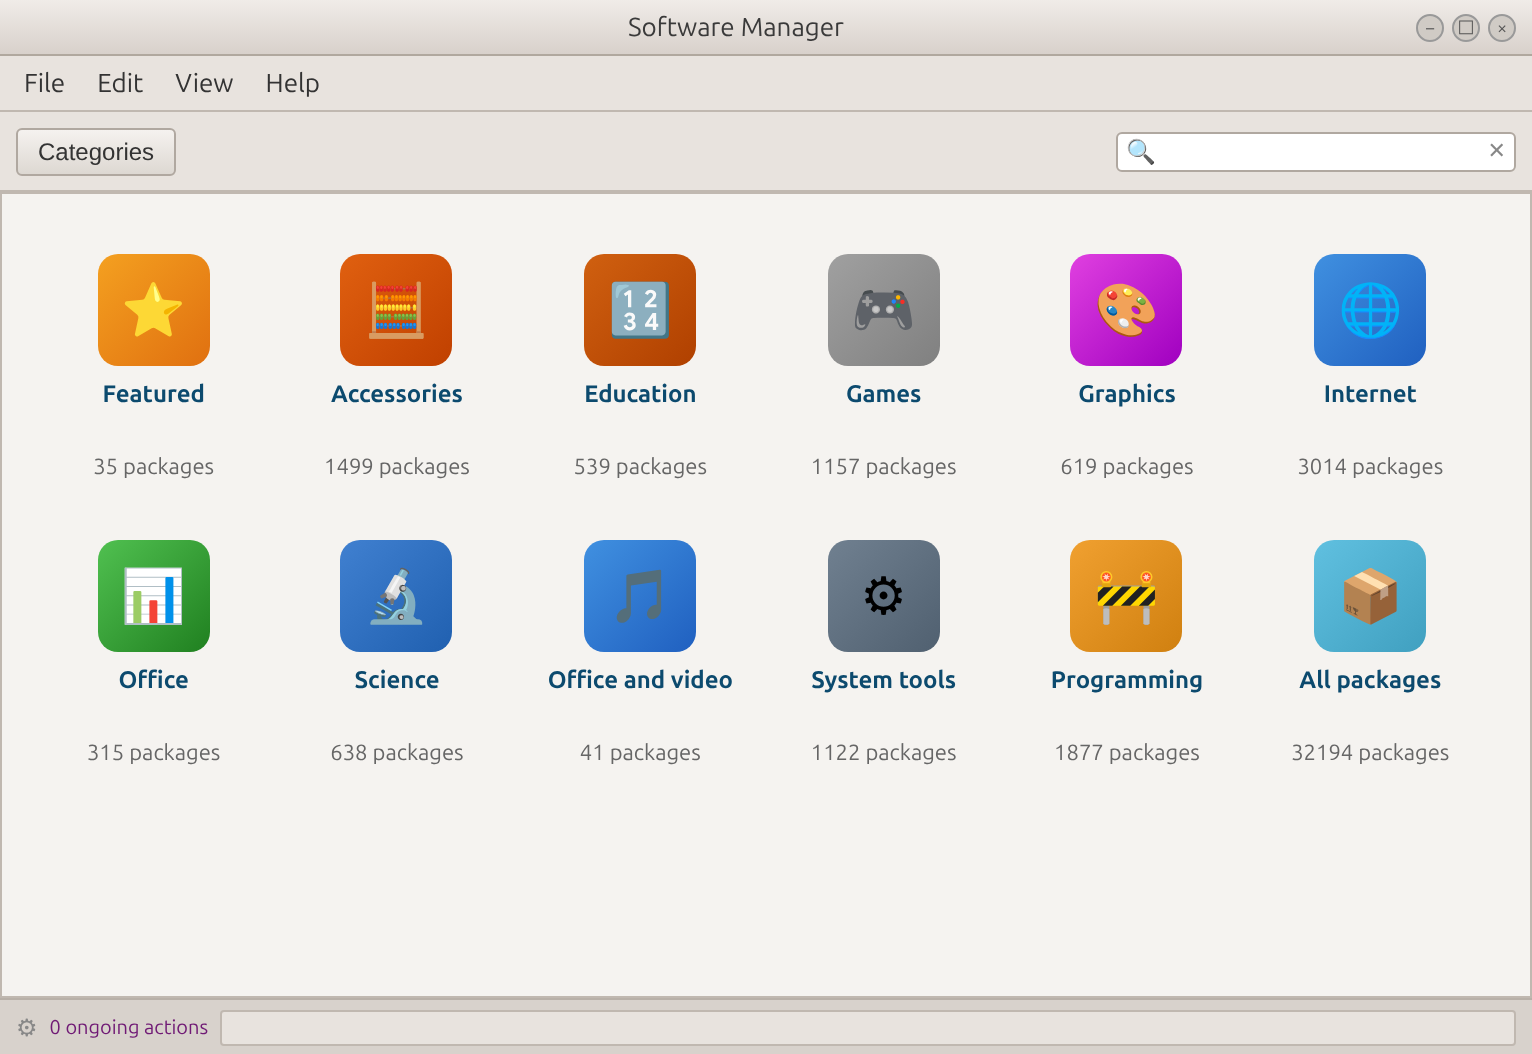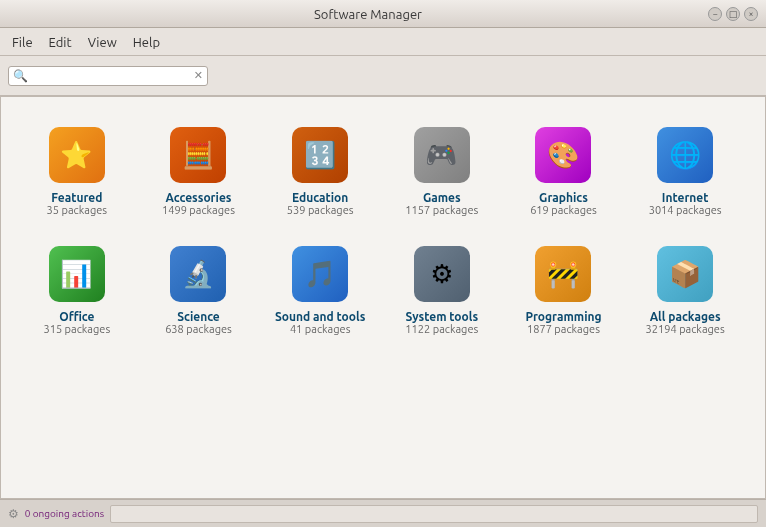--- a/index.html
+++ b/index.html
@@ -147,20 +147,21 @@
     .category-name {
       font-size: 12px;
       font-weight: bold;
       color: #0c4a6e;
       text-align: center;
     }
     .category-count {
       font-size: 11px;
       color: #666;
       text-align: center;
+      margin-top: 24px;
     }
     
     .statusbar {
       background: #d8d2cc;
       height: 28px;
       display: flex;
       align-items: center;
       padding: 0 8px;
       border-top: 1px solid #b8b0a8;
       flex-shrink: 0;
@@ -207,20 +208,21 @@
 </div>
 
 <div class="menubar">
   <div id="menu-file" class="menu-item">File</div>
   <div id="menu-edit" class="menu-item">Edit</div>
   <div id="menu-view" class="menu-item">View</div>
   <div id="menu-help" class="menu-item">Help</div>
 </div>
 
 <div class="toolbar">
+  <button class="categories-btn">Categories</button>
   <div class="search-box">
     <span class="search-icon">🔍</span>
     <input class="search-input" type="text" style="">
     <span class="clear-icon">✕</span>
   </div>
 </div>
 
 <div class="main-content">
   <div class="category-grid" id="category-grid">
 
@@ -259,21 +261,21 @@
         <div class="category-name">Office</div>
         <div class="category-count">315 packages</div>
       </div>
       <div class="category-item">
         <div class="category-icon icon-science" style="font-size: 26px;">🔬</div>
         <div class="category-name">Science</div>
         <div class="category-count">638 packages</div>
       </div>
       <div class="category-item">
         <div class="category-icon icon-sound" style="font-size: 26px;">🎵</div>
-        <div class="category-name">Sound and tools</div>
+        <div class="category-name">Office and video</div>
         <div class="category-count">41 packages</div>
       </div>
       <div class="category-item">
         <div class="category-icon icon-system" style="font-size: 26px;">⚙</div>
         <div class="category-name">System tools</div>
         <div class="category-count">1122 packages</div>
       </div>
       <div class="category-item">
         <div class="category-icon icon-programming" style="font-size: 26px;">🚧</div>
         <div class="category-name">Programming</div>

